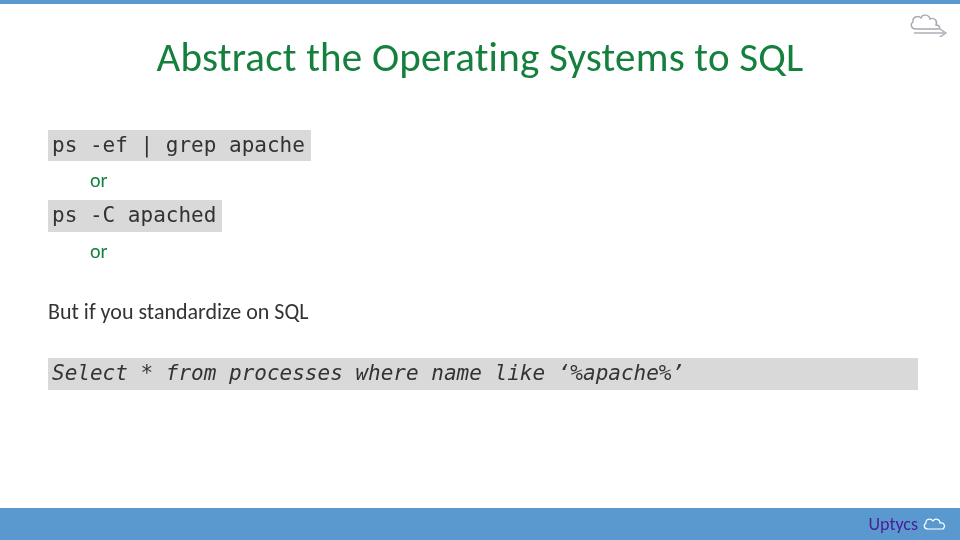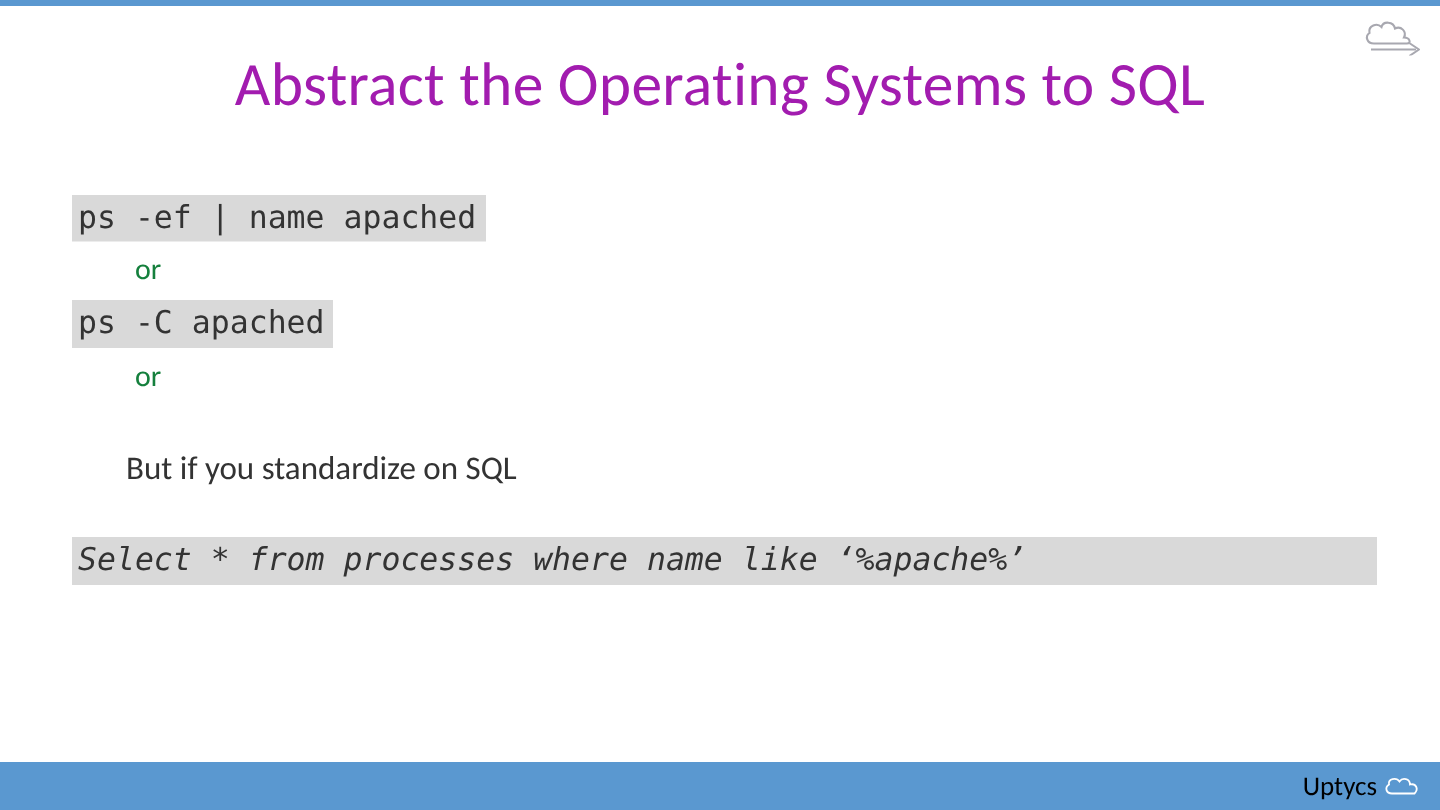--- a/index.html
+++ b/index.html
@@ -11,21 +11,21 @@
   .cloud-icon-top { position: absolute; top: 11px; right: 10px; }
   .cloud-icon-top svg { display: block; }
 
   .title {
     position: absolute;
     top: 32px;
     left: 0; right: 0;
     text-align: center;
     font-size: 41px;
     font-weight: 400;
-    color: #a21caf;
+    color: #15803d;
     letter-spacing: 0.2px;
   }
 
   .content {
     position: absolute;
     top: 130px;
     left: 48px;
     right: 48px;
   }
 
@@ -60,36 +60,35 @@
     font-size: 20px;
     color: #15803d;
     padding-left: 42px;
   }
 
   .gap { height: 26px; }
 
   .subhead {
     font-size: 22px;
     color: #333;
-    margin-left: 36px;
   }
 
   .footer-bar {
     position: absolute;
     left: 0; right: 0; bottom: 0;
     height: 32px;
     background: #5a98d0;
     display: flex;
     justify-content: flex-end;
     align-items: center;
     padding-right: 12px;
   }
 
   .brand {
-    color: #000000;
+    color: #4c1d95;
     font-size: 18px;
     font-weight: 400;
     font-family: "Segoe UI", Calibri, Arial, sans-serif;
     display: flex;
     align-items: center;
     gap: 4px;
   }
   .brand-cloud svg { display: block; }
 </style>
 </head>
@@ -103,21 +102,21 @@
     <line x1="6" y1="22" x2="36" y2="22"></line>
     <polyline points="32,18 38,22 32,26" stroke-linecap="round" stroke-linejoin="round"></polyline>
   </svg>
 </div>
 
 <h1 class="title">Abstract the Operating Systems to SQL</h1>
 
 <div class="content">
 
   <div class="code-line">
-    <span class="code">ps -ef | name apached</span>
+    <span class="code">ps -ef | grep apache</span>
   </div>
 
   <div class="or-text">or</div>
 
   <div class="code-line">
     <span class="code">ps -C apached</span>
   </div>
 
   <div class="or-text">or</div>
 

